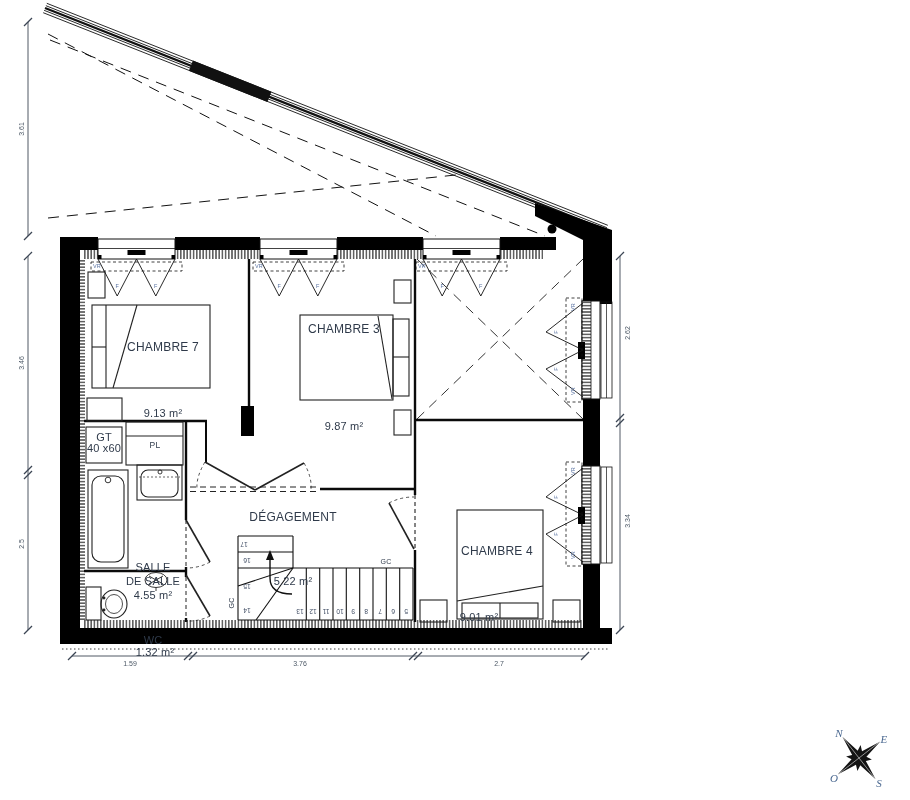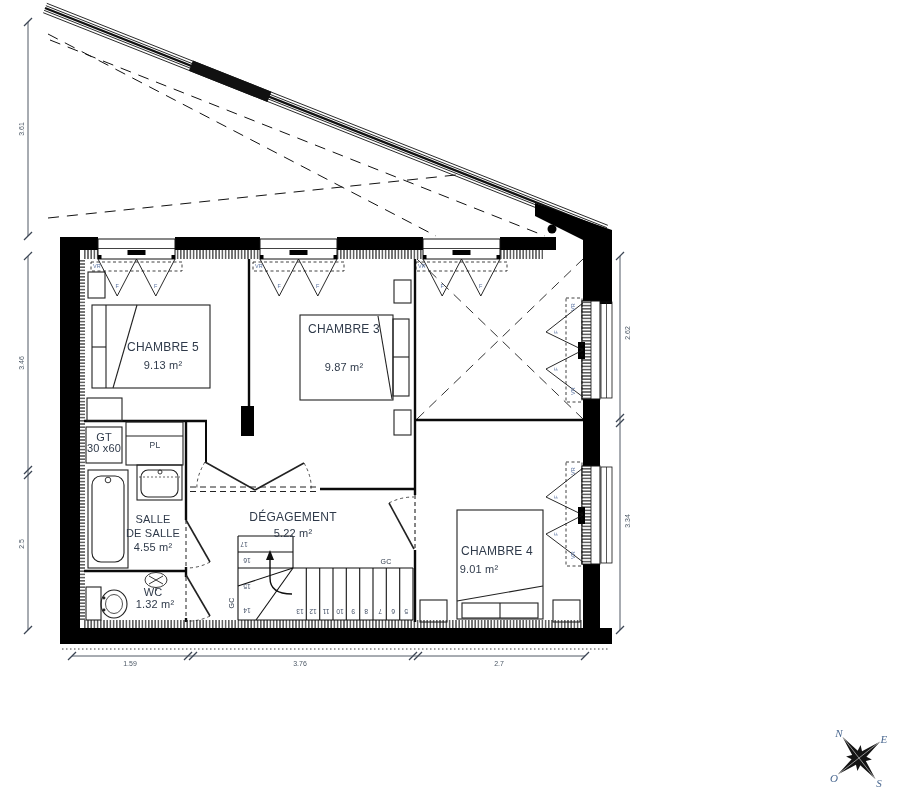--- a/index.html
+++ b/index.html
@@ -1,21 +1,21 @@
 <!DOCTYPE html>
 <html><head>
 <meta charset="utf-8">
 <style>
   html,body{margin:0;padding:0;background:#fff;}
   #canvas{position:relative;width:910px;height:800px;background:#fff;overflow:hidden;
           font-family:"Liberation Sans",sans-serif;}
   #plan-svg{position:absolute;left:0;top:0;z-index:1;}
   .lbl{position:absolute;z-index:2;transform:translate(-50%,-50%);color:#2f3a4a;
        font:12px "Liberation Sans",sans-serif;white-space:nowrap;letter-spacing:.2px;}
-  .sm{font-size:11px;}
+  .sm{font-size:11px;margin-top:48px;}
   .xs{font-size:11px;}
   .dim{font-size:7px;color:#4c5866;letter-spacing:0;}
   .tiny{font-size:5.5px;color:#5b74a3;}
   .num{font-size:6.5px;color:#3f4c63;transform:translate(-50%,-50%) rotate(180deg);}
   .r90{transform:translate(-50%,-50%) rotate(-90deg);}
   .serif{font-family:"Liberation Serif",serif;font-size:11px;font-style:italic;color:#4a6890;}
 </style>
 </head>
 <body>
 
@@ -283,36 +283,36 @@
   </g>
 
   <g transform="translate(859,758) rotate(-38)">
     <polygon points="13,0 3.5,3.5 0,13 -3.5,3.5 -13,0 -3.5,-3.5 0,-13 3.5,-3.5" transform="rotate(45)" fill="#141414"></polygon>
     <polygon points="27,0 4,4 0,27 -4,4 -27,0 -4,-4 0,-27 4,-4" fill="#141414"></polygon>
     <line x1="-27" y1="0" x2="27" y2="0" stroke="#fff" stroke-width="0.5"></line>
     <line x1="0" y1="-27" x2="0" y2="27" stroke="#fff" stroke-width="0.5"></line>
   </g>
 </svg>
 
-<div class="lbl" style="left:163px;top:347px">CHAMBRE 5</div>
+<div class="lbl" style="left:163px;top:347px">CHAMBRE 7</div>
 <div class="lbl sm" style="left:163px;top:365px">9.13 m²</div>
 <div class="lbl" style="left:344px;top:329px">CHAMBRE 3</div>
-<div class="lbl sm" style="left:344px;top:367px">9.87 m²</div>
+<div class="lbl sm" style="left:344px;top:378px">9.87 m²</div>
 <div class="lbl" style="left:497px;top:551px">CHAMBRE 4</div>
 <div class="lbl sm" style="left:479px;top:569px">9.01 m²</div>
 <div class="lbl sm" style="left:153px;top:519px">SALLE</div>
 <div class="lbl sm" style="left:153px;top:533px">DE SALLE</div>
 <div class="lbl sm" style="left:153px;top:547px">4.55 m²</div>
 <div class="lbl sm" style="left:153px;top:592px">WC</div>
 <div class="lbl sm" style="left:155px;top:604px">1.32 m²</div>
 <div class="lbl" style="left:293px;top:517px">DÉGAGEMENT</div>
 <div class="lbl sm" style="left:293px;top:533px">5.22 m²</div>
 
 <div class="lbl xs" style="left:104px;top:437px">GT</div>
-<div class="lbl xs" style="left:104px;top:448px">30 x60</div>
+<div class="lbl xs" style="left:104px;top:448px">40 x60</div>
 <div class="lbl" style="left:155px;top:445px;font-size:8.5px">PL</div>
 <div class="lbl xs" style="left:386px;top:561px;font-size:7px">GC</div>
 <div class="lbl xs r90" style="left:231px;top:603px;font-size:7px">GC</div>
 
 <div class="lbl dim r90" style="left:21px;top:129px">3.61</div>
 <div class="lbl dim r90" style="left:21px;top:363px">3.46</div>
 <div class="lbl dim r90" style="left:21px;top:544px">2.5</div>
 <div class="lbl dim r90" style="left:627px;top:333px">2.62</div>
 <div class="lbl dim r90" style="left:627px;top:521px">3.34</div>
 <div class="lbl dim" style="left:130px;top:663px">1.59</div>

